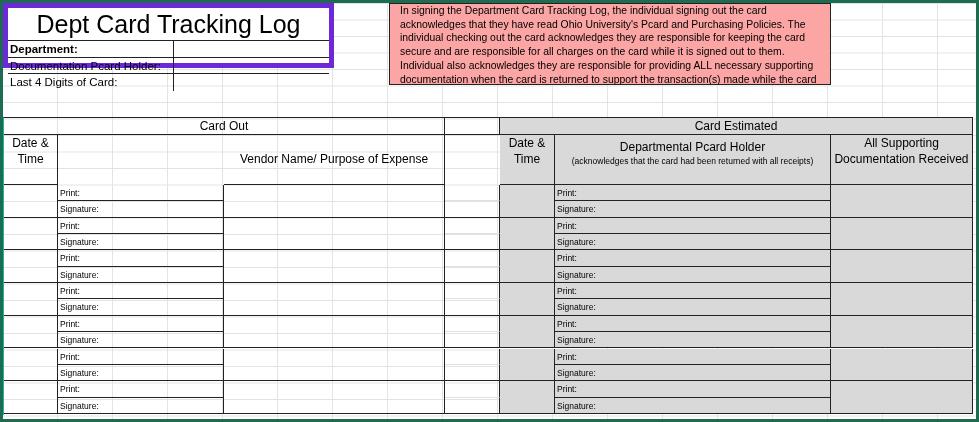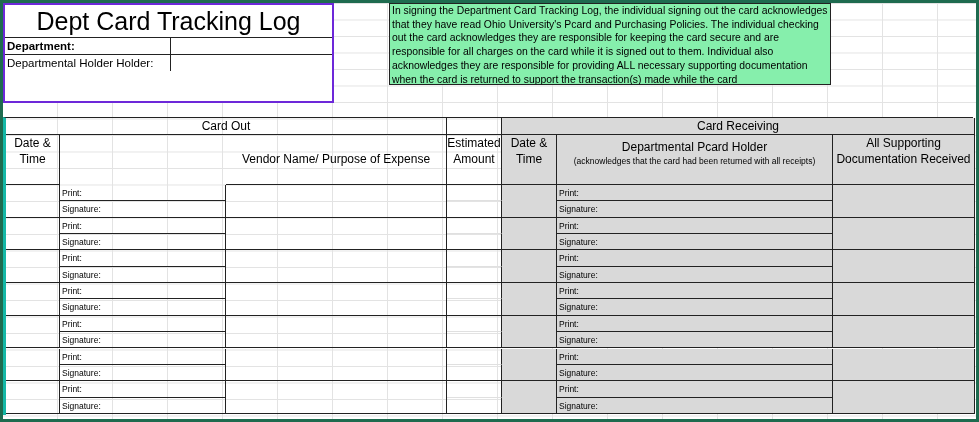--- a/index.html
+++ b/index.html
@@ -17,39 +17,39 @@
   .grid {
     position:absolute; left:3px; top:3px; right:3px; bottom:3px;
     background-image:
       linear-gradient(to right, #e3e3e3 1px, transparent 1px),
       linear-gradient(to bottom, #e3e3e3 1px, transparent 1px);
     background-size: 55px 100%, 100% 16.5px;
     background-position: 54px 0, 0 0;
   }
   .abs { position:absolute; box-sizing:border-box; }
   .title-box {
-    left:3px; top:3px; width:331px; height:100px;
-    border:2px solid #6d28d9; background:#fff;
+    left:3px; top:3px; width:331px; height:65px;
+    border:5px solid #6d28d9; background:#fff;
   }
   .title-text {
     position:absolute; left:0; top:0; width:100%; height:32px;
     text-align:center; font-size:25px; line-height:32px;
   }
   .info-row {
     position:absolute; left:0; width:100%; height:16.5px;
     border-top:1px solid #222;
     font-size:11.5px; line-height:16px;
   }
   .info-label { position:absolute; left:2px; top:0; width:163px; height:100%; border-right:1px solid #222; }
   .info-value { position:absolute; left:165px; top:0; right:0; height:100%; }
 
   .para-box {
     left:389px; top:3px; width:442px; height:82px;
-    border:1px solid #222; background:#86efac;
-    font-size:10.4px; line-height:13.7px; padding:0 2px;
+    border:1px solid #222; background:#fca5a5;
+    font-size:10.4px; line-height:13.7px; padding:0 10px;
     overflow:hidden;
   }
 
   .tbl { position:absolute; left:3px; top:117px; width:970px; }
   .cell {
     position:absolute; box-sizing:border-box;
     border-right:1px solid #222; border-bottom:1px solid #222;
     overflow:hidden;
   }
   .gray { background:#d9d9d9; }
@@ -64,41 +64,42 @@
 
 <div class="grid"></div>
 
 <div class="abs title-box">
   <div class="title-text">Dept Card Tracking Log</div>
   <div class="info-row" style="top:32px;font-weight:bold;">
     <div class="info-label">Department:</div>
     <div class="info-value"></div>
   </div>
   <div class="info-row" style="top:48.5px;">
-    <div class="info-label">Departmental Holder Holder:</div>
+    <div class="info-label">Documentation Pcard Holder:</div>
+    <div class="info-value"></div>
+  </div>
+  <div class="info-row" style="top:65px;">
+    <div class="info-label">Last 4 Digits of Card:</div>
     <div class="info-value"></div>
   </div>
 </div>
 
 <div class="abs para-box">In signing the Department Card Tracking Log, the individual signing out the card acknowledges that they have read Ohio University's Pcard and Purchasing Policies. The individual checking out the card acknowledges they are responsible for keeping the card secure and are responsible for all charges on the card while it is signed out to them. Individual also acknowledges they are responsible for providing ALL necessary supporting documentation when the card is returned to support the transaction(s) made while the card</div>
 
-<div class="tbl" id="tbl" style="height:298px; border-left:3px solid #14b8a6; border-top:1px solid #222; box-sizing:border-box;">
+<div class="tbl" id="tbl" style="height:298px; border-left:1px solid #14b8a6; border-top:1px solid #222; box-sizing:border-box;">
 
   <div class="cell hdr-group" style="left:0; top:0; width:441px; height:17px;">Card Out</div>
   <div class="cell" style="left:441px; top:0; width:55px; height:17px;"></div>
-  <div class="cell hdr-group gray" style="left:496px; top:0; width:473px; height:17px;">Card Receiving</div>
+  <div class="cell hdr-group gray" style="left:496px; top:0; width:473px; height:17px;">Card Estimated</div>
 
   <div class="cell hdr" style="left:0; top:17px; width:54px; height:50px;">
       <span>Date &amp; Time</span>
     </div>
   <div class="cell hdr" style="left:220px; top:17px; width:221px; height:50px;">
       <span>Vendor Name/ Purpose of Expense</span>
-    </div>
-  <div class="cell hdr" style="left:441px; top:17px; width:55px; height:50px;">
-      <span>Estimated Amount</span>
     </div>
   <div class="cell hdr gray" style="left:496px; top:17px; width:55px; height:50px;">
       <span>Date &amp; Time</span>
     </div>
   <div class="cell hdr gray" style="left:551px; top:17px; width:276px; height:50px;">
     <span>Departmental Pcard Holder</span>
     <span class="hdr-sub">(acknowledges that the card had been returned with all receipts)</span>
   </div>
   <div class="cell hdr gray" style="left:827px; top:17px; width:142px; height:50px;">
       <span>All Supporting Documentation Received</span>

